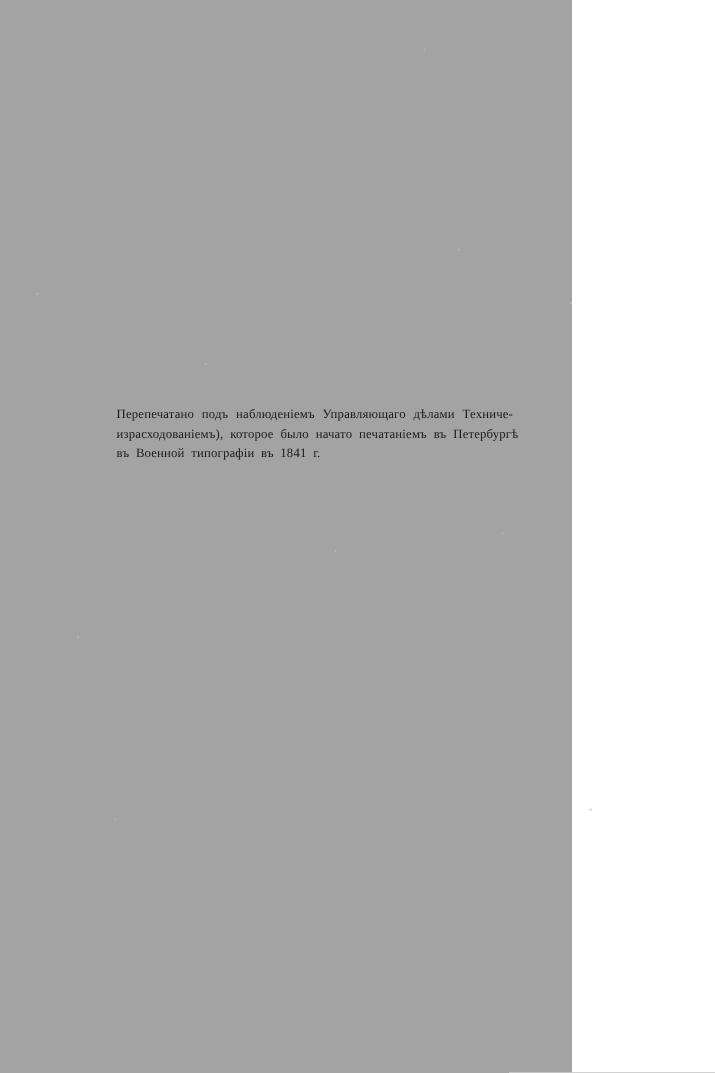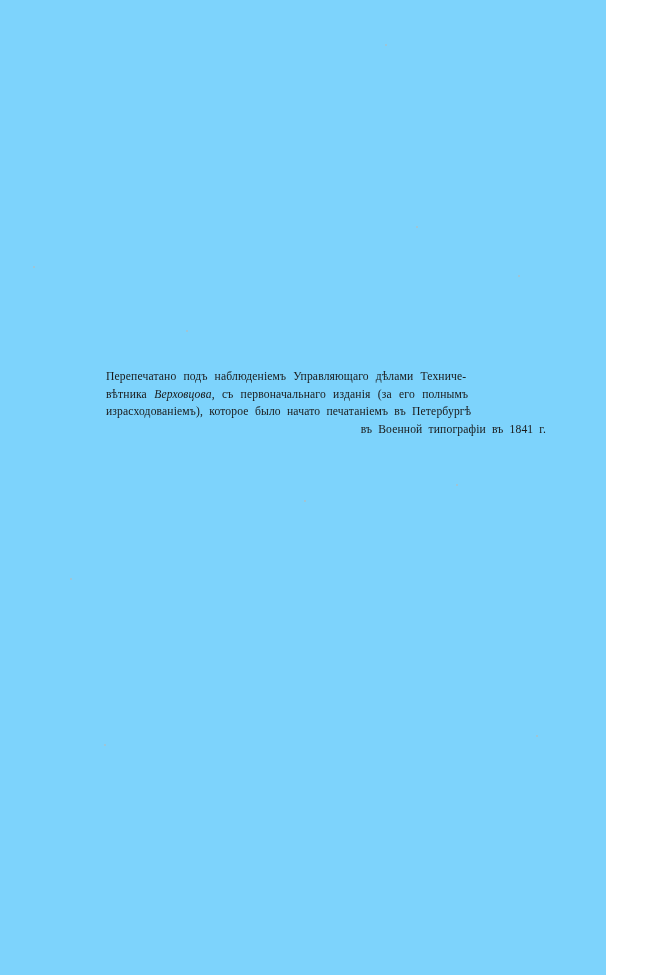--- a/index.html
+++ b/index.html
@@ -11,23 +11,23 @@
     height: 975px;
     background: #ffffff;
     font-family: "Liberation Serif", serif;
     position: relative;
     overflow: hidden;
   }
   .page {
     position: absolute;
     left: 0;
     top: 0;
-    width: 606px;
+    width: 520px;
     height: 975px;
-    background: #7dd3fc;
+    background: #a3a3a3;
   }
   
   .speck {
     position: absolute;
     width: 2px;
     height: 2px;
     background: #b9b9b5;
     border-radius: 50%;
     opacity: 0.75;
   }
@@ -41,21 +41,21 @@
     font-size: 11.6px;
     line-height: 17.6px;
     letter-spacing: 0.15px;
     word-spacing: 1.2px;
   }
   .note-line {
     display: block;
     white-space: nowrap;
   }
   .note-line.center {
-    text-align: right;
+    text-align: left;
   }
   .italic-name {
     font-style: italic;
   }
   
   .spread1 { word-spacing: 4.0px; }
   .spread2 { word-spacing: 4.6px; }
   .spread3 { word-spacing: 4.2px; }
   .spread5 { word-spacing: 3.2px; }
   .spread6 { word-spacing: 3.0px; }
@@ -71,18 +71,17 @@
   <div class="speck" style="left:518px; top:275px;"></div>
   <div class="speck" style="left:186px; top:330px;"></div>
   <div class="speck" style="left:304px; top:500px;"></div>
   <div class="speck" style="left:456px; top:484px;"></div>
   <div class="speck" style="left:70px; top:578px;"></div>
   <div class="speck" style="left:104px; top:744px;"></div>
   <div class="speck" style="left:536px; top:735px;"></div>
 
   <div class="note-block">
     <span class="note-line spread1">Перепечатано подъ наблюденіемъ Управляющаго дѣлами Техниче-</span>
-    <span class="note-line spread3"><span>вѣтника </span><span class="italic-name">Верховцова</span><span>, съ первоначальнаго изданія (за его полнымъ</span></span>
     <span class="note-line spread5">израсходованіемъ), которое было начато печатаніемъ въ Петербургѣ</span>
     <span class="note-line center spread6">въ Военной типографіи въ 1841 г.</span>
   </div>
 
 </div>
 
 </body></html>

